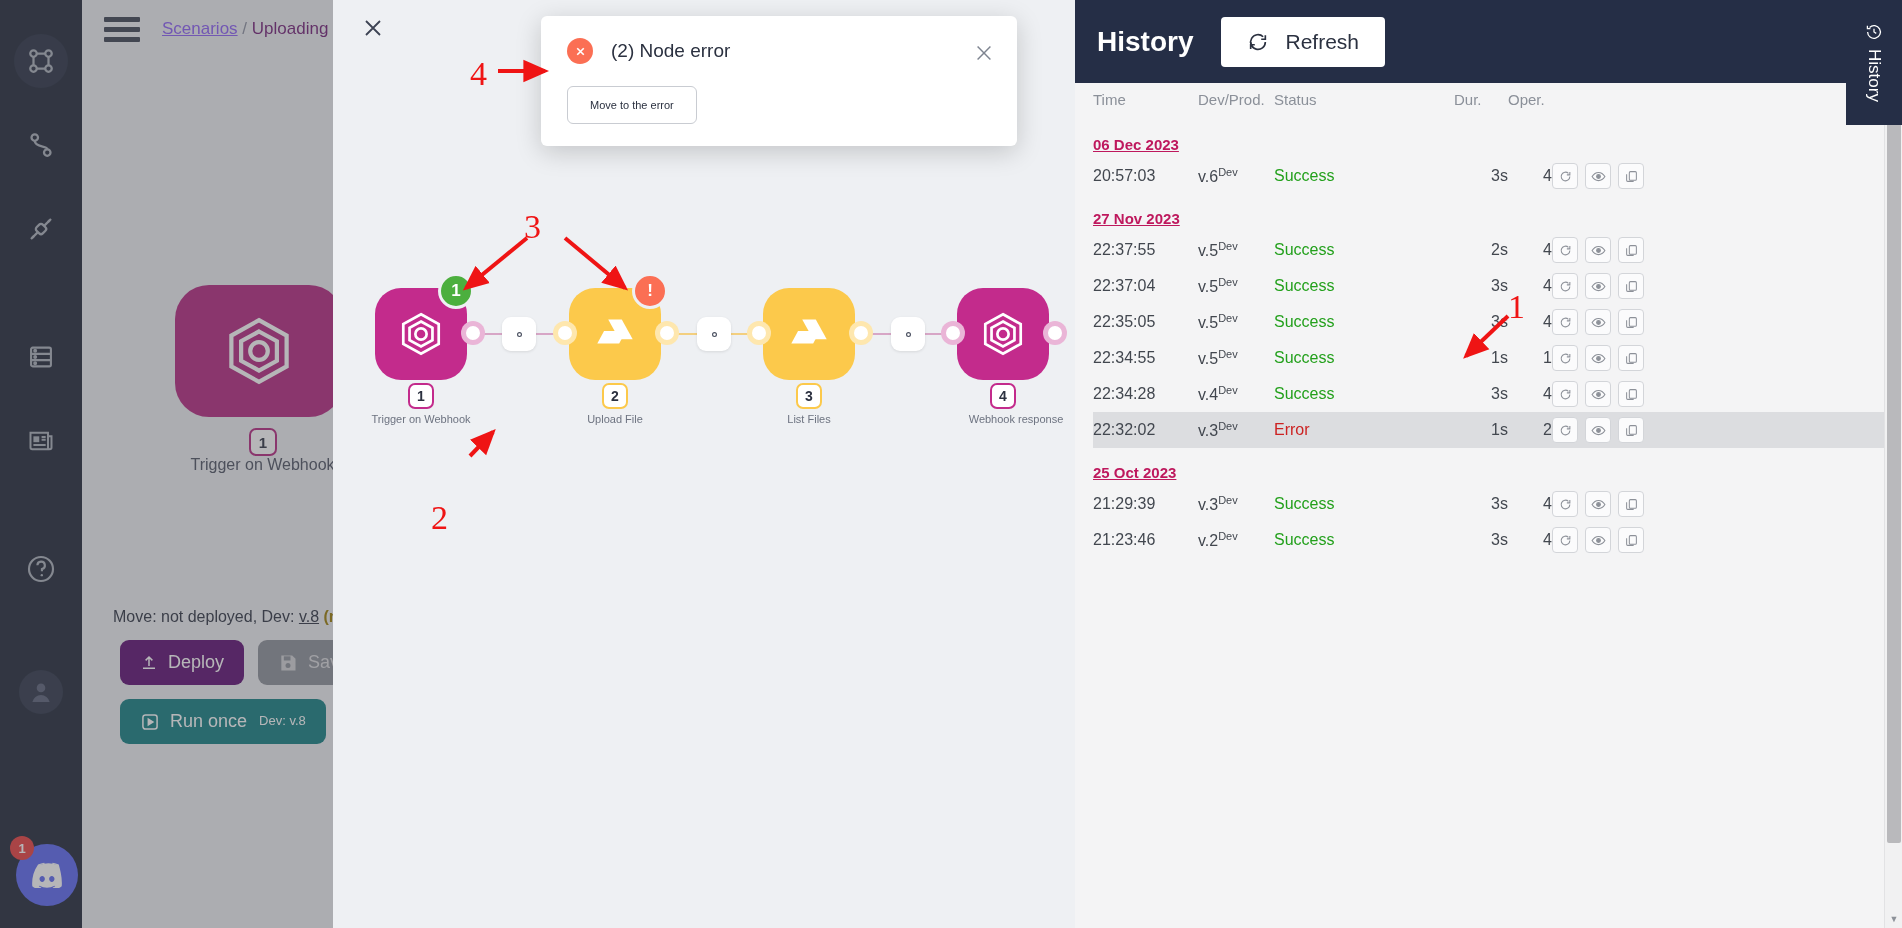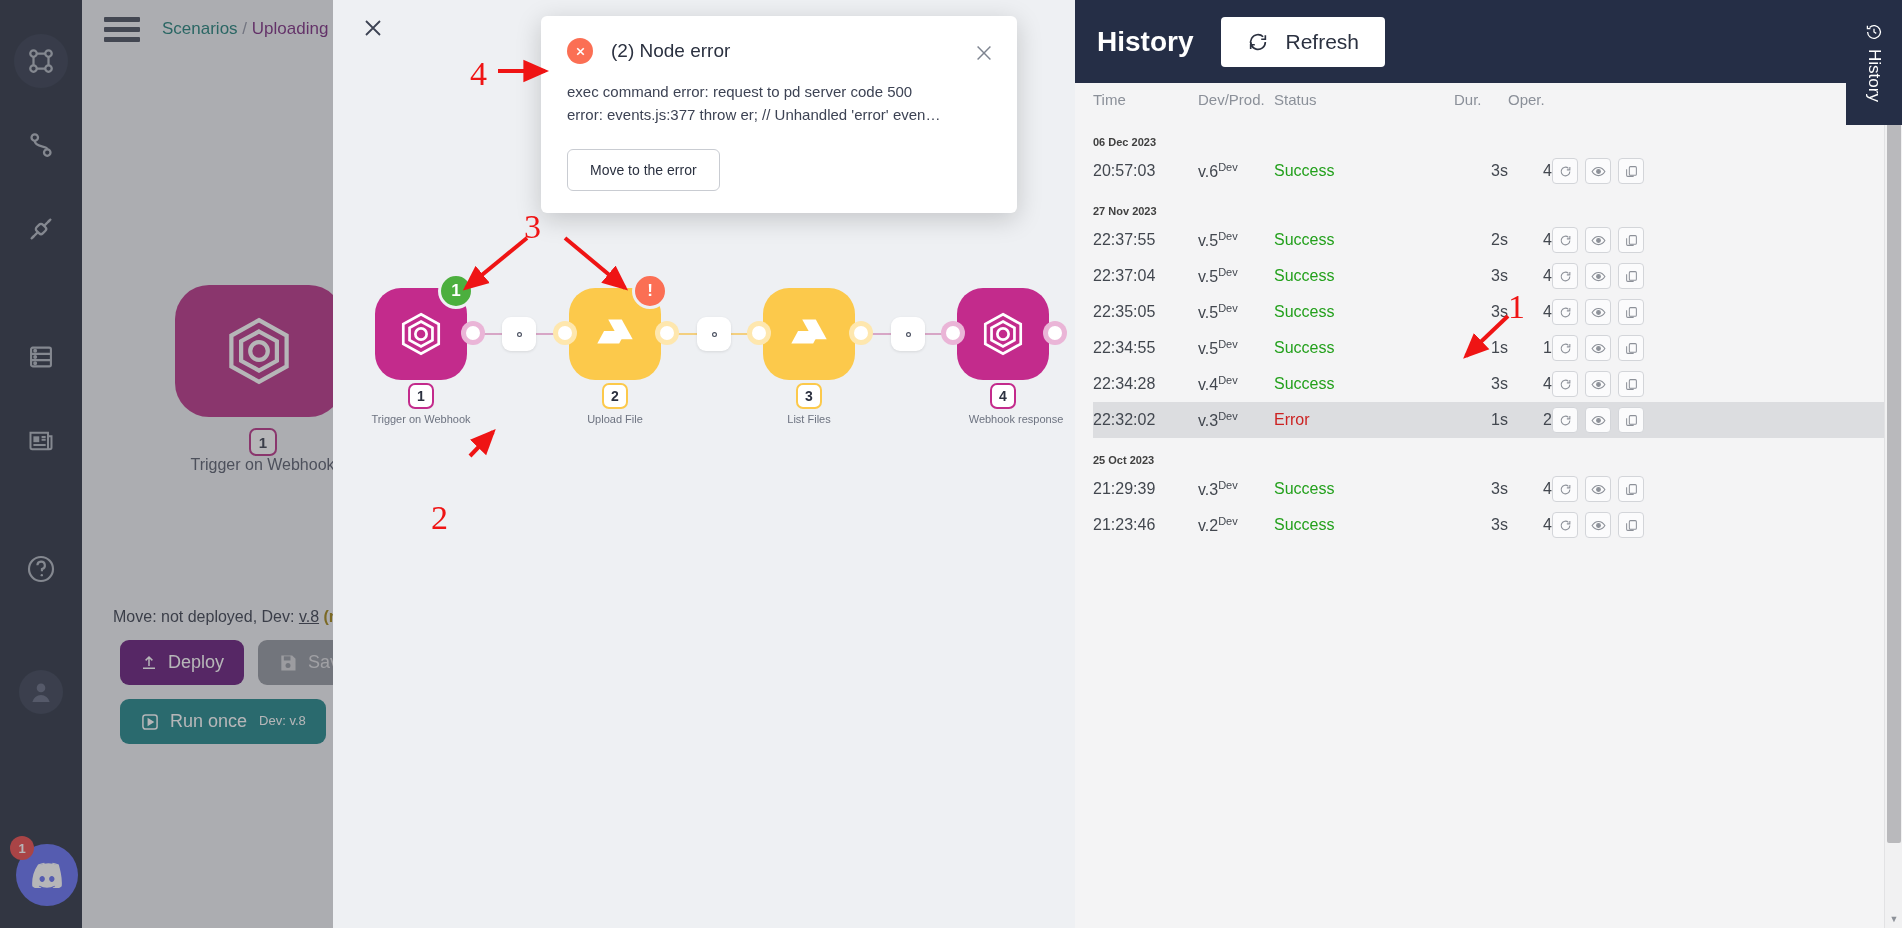--- a/index.html
+++ b/index.html
@@ -34,21 +34,21 @@
   }
 
   
   .topbar {
     position:absolute; left:82px; top:0; right:0; height:58px;
     display:flex; align-items:center; gap:22px; padding-left:22px;
     font-size:17px; color:#2c3344;
   }
   .hamburger { display:flex; flex-direction:column; gap:5px; cursor:pointer; }
   .hamburger span { display:block; width:36px; height:5px; background:#3a4050; border-radius:1px;}
-  .crumb-link { color:#0f766e; }
+  .crumb-link { color:#8b5cf6; text-decoration:underline; }
   .crumb-sep { color:#8b90a0; }
   .crumb-cur { color:#701a75; }
 
   
   .behind-node {
     position:absolute; left:175px; top:285px; width:168px; height:132px;
     background:#b3247e; border-radius:34px;
     display:flex; align-items:center; justify-content:center;
   }
   .behind-node svg { width:78px; height:78px; }
@@ -164,21 +164,21 @@
     display:flex;align-items:center;justify-content:center;font-size:14px;
   }
   .err-title { font-size:19px; color:#2b3140; }
   .err-close {
     position:absolute; right:22px; top:26px; color:#7e8490; font-size:22px; cursor:pointer;
     line-height:1;
   }
   .err-body { margin:16px 0 0 0; font-size:15px; color:#3d4354; line-height:1.55; }
   .err-btn {
     margin-top:22px; background:#fff; border:1px solid #c9ccd2; border-radius:6px;
-    padding:12px 22px; font-size:14px; color:#2b3140; cursor:pointer; font-family:inherit;
+    padding:12px 22px; font-size:11px; color:#2b3140; cursor:pointer; font-family:inherit;
   }
 
   
   .hist {
     position:absolute; right:0; top:0; width:827px; height:928px;
     background:#f4f4f5; z-index:35;
   }
   .hist-head {
     height:83px; background:#252e46; display:flex; align-items:center;
     padding-left:22px; gap:28px;
@@ -199,21 +199,21 @@
     display:flex; align-items:center; gap:8px;
   }
 
   table.hist-table { width:100%; border-collapse:collapse; }
   .hist-body { padding:0 16px 0 18px; position:relative; }
   table.hist-table th {
     text-align:left; font-weight:normal; color:#8b9099; font-size:15px;
     padding:8px 0 12px 0;
   }
   table.hist-table td { font-size:16px; color:#42474f; padding:5px 0; }
-  tr.date-row td { font-weight:bold; color:#404040; font-size:11px; padding-top:16px; }
+  tr.date-row td { font-weight:bold; color:#be185d; font-size:15px; padding-top:16px;text-decoration:underline; }
   tr.sel { background:#dcdde0; }
   .c-time { width:105px; }
   .c-ver  { width:76px; color:#b3860a; }
   .c-ver sup { font-size:11px; }
   .c-stat { width:180px; }
   .st-ok  { color:#23a01c; }
   .st-err { color:#cc2222; }
   .c-dur  { width:54px; text-align:right; }
   .c-ops  { width:44px; text-align:right; padding-right:34px;}
   .c-act  { white-space:nowrap; }
@@ -465,24 +465,20 @@
       <path d="M5 5 19 19M19 5 5 19"></path>
     </svg>
   </div>
   <div class="err-head">
     <div class="err-x">
       <svg width="13" height="13" viewBox="0 0 24 24" fill="none" stroke="#fff" stroke-width="3">
         <path d="M6 6 18 18M18 6 6 18"></path>
       </svg>
     </div>
     <div class="err-title">(2) Node error</div>
-  </div>
-  <div class="err-body">
-    <div>exec command error: request to pd server code 500</div>
-    <div>error: events.js:377 throw er; // Unhandled 'error' even…</div>
   </div>
   <button class="err-btn">Move to the error</button>
 </div>
 
 <div class="hist">
   <div class="hist-head">
     <h1>History</h1>
     <button class="hist-refresh">
       <svg width="22" height="22" viewBox="0 0 24 24" fill="none" stroke="currentColor" stroke-width="1.8">
         <path d="M20 12a8 8 0 1 1-2.4-5.7"></path>

